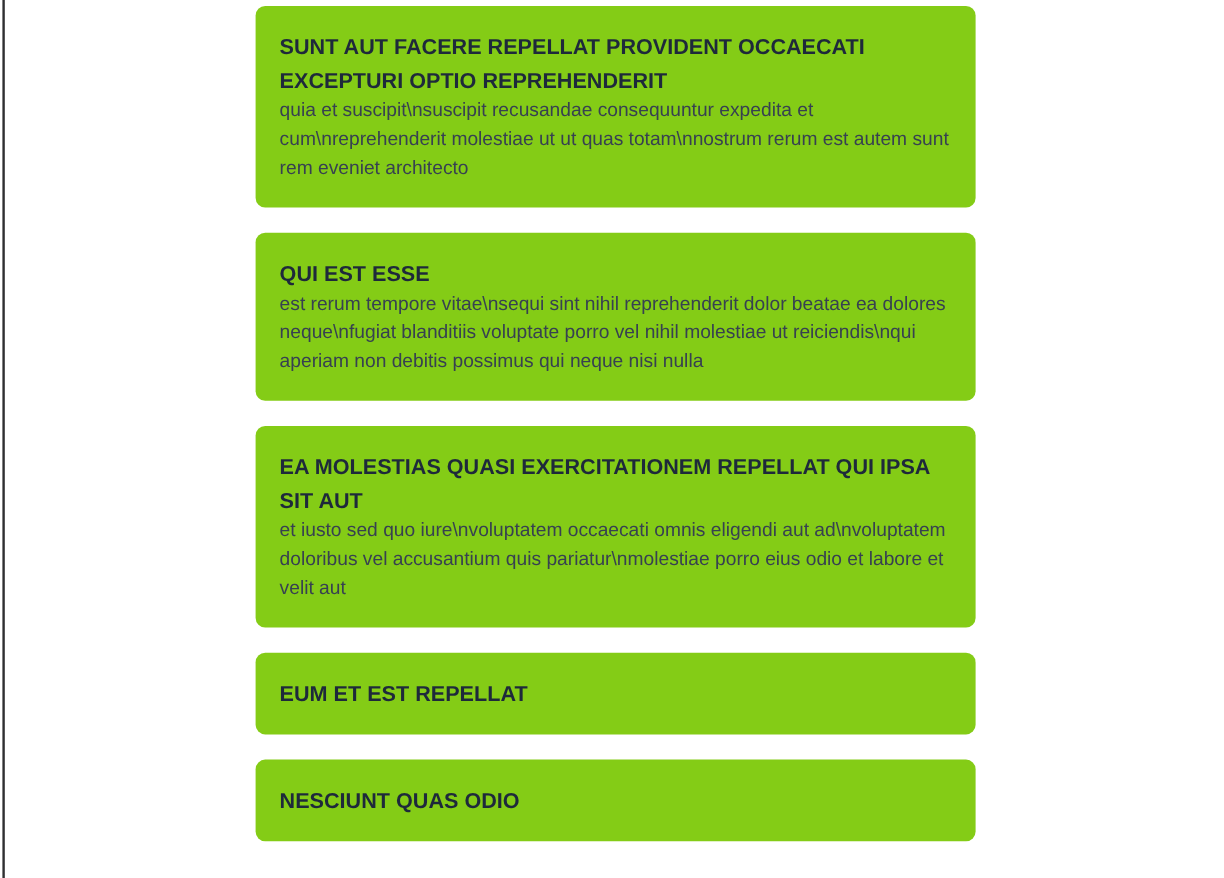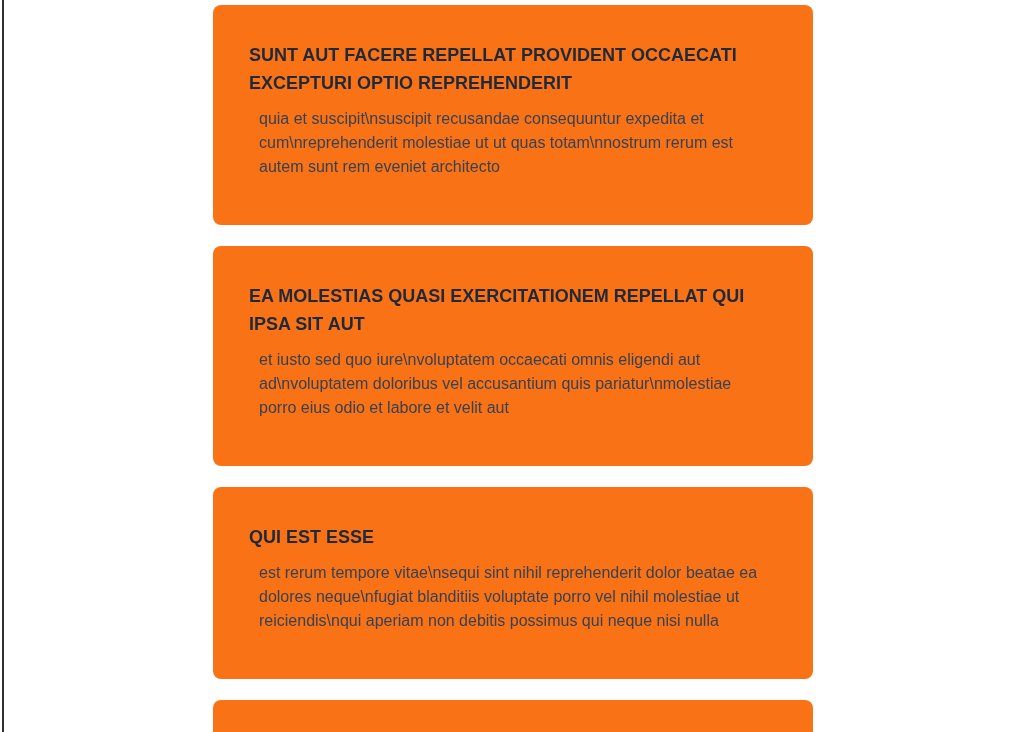--- a/index.html
+++ b/index.html
@@ -22,61 +22,61 @@
     height: 732px;
     background: #2f2f31;
   }
   .posts-list {
     width: 600px;
     margin-left: 213px;
     padding-top: 5px;
     box-sizing: border-box;
   }
   .post-card {
-    background: #f97316;
+    background: #84cc16;
     border-radius: 8px;
-    padding: 36px;
+    padding: 20px;
     margin-bottom: 21px;
     box-sizing: border-box;
   }
   .post-title {
     font-size: 18px;
     line-height: 28px;
     font-weight: 700;
     color: #1e293b;
     margin: 0;
   }
   .post-body {
     font-size: 16px;
     line-height: 24px;
     font-weight: 400;
     color: #374151;
-    margin: 10px;
+    margin: 0;
   }
 </style>
 </head>
 <body>
 
 <div class="left-window-line"></div>
 
 <main class="posts-list">
 
   <article class="post-card">
     <h2 class="post-title">SUNT AUT FACERE REPELLAT PROVIDENT OCCAECATI EXCEPTURI OPTIO REPREHENDERIT</h2>
     <p class="post-body">quia et suscipit\nsuscipit recusandae consequuntur expedita et cum\nreprehenderit molestiae ut ut quas totam\nnostrum rerum est autem sunt rem eveniet architecto</p>
   </article>
 
   <article class="post-card">
-    <h2 class="post-title">EA MOLESTIAS QUASI EXERCITATIONEM REPELLAT QUI IPSA SIT AUT</h2>
-    <p class="post-body">et iusto sed quo iure\nvoluptatem occaecati omnis eligendi aut ad\nvoluptatem doloribus vel accusantium quis pariatur\nmolestiae porro eius odio et labore et velit aut</p>
+    <h2 class="post-title">QUI EST ESSE</h2>
+    <p class="post-body">est rerum tempore vitae\nsequi sint nihil reprehenderit dolor beatae ea dolores neque\nfugiat blanditiis voluptate porro vel nihil molestiae ut reiciendis\nqui aperiam non debitis possimus qui neque nisi nulla</p>
   </article>
 
   <article class="post-card">
-    <h2 class="post-title">QUI EST ESSE</h2>
-    <p class="post-body">est rerum tempore vitae\nsequi sint nihil reprehenderit dolor beatae ea dolores neque\nfugiat blanditiis voluptate porro vel nihil molestiae ut reiciendis\nqui aperiam non debitis possimus qui neque nisi nulla</p>
+    <h2 class="post-title">EA MOLESTIAS QUASI EXERCITATIONEM REPELLAT QUI IPSA SIT AUT</h2>
+    <p class="post-body">et iusto sed quo iure\nvoluptatem occaecati omnis eligendi aut ad\nvoluptatem doloribus vel accusantium quis pariatur\nmolestiae porro eius odio et labore et velit aut</p>
   </article>
 
   <article class="post-card">
     <h2 class="post-title">EUM ET EST REPELLAT</h2>
   </article>
 
   <article class="post-card">
     <h2 class="post-title">NESCIUNT QUAS ODIO</h2>
   </article>
 

